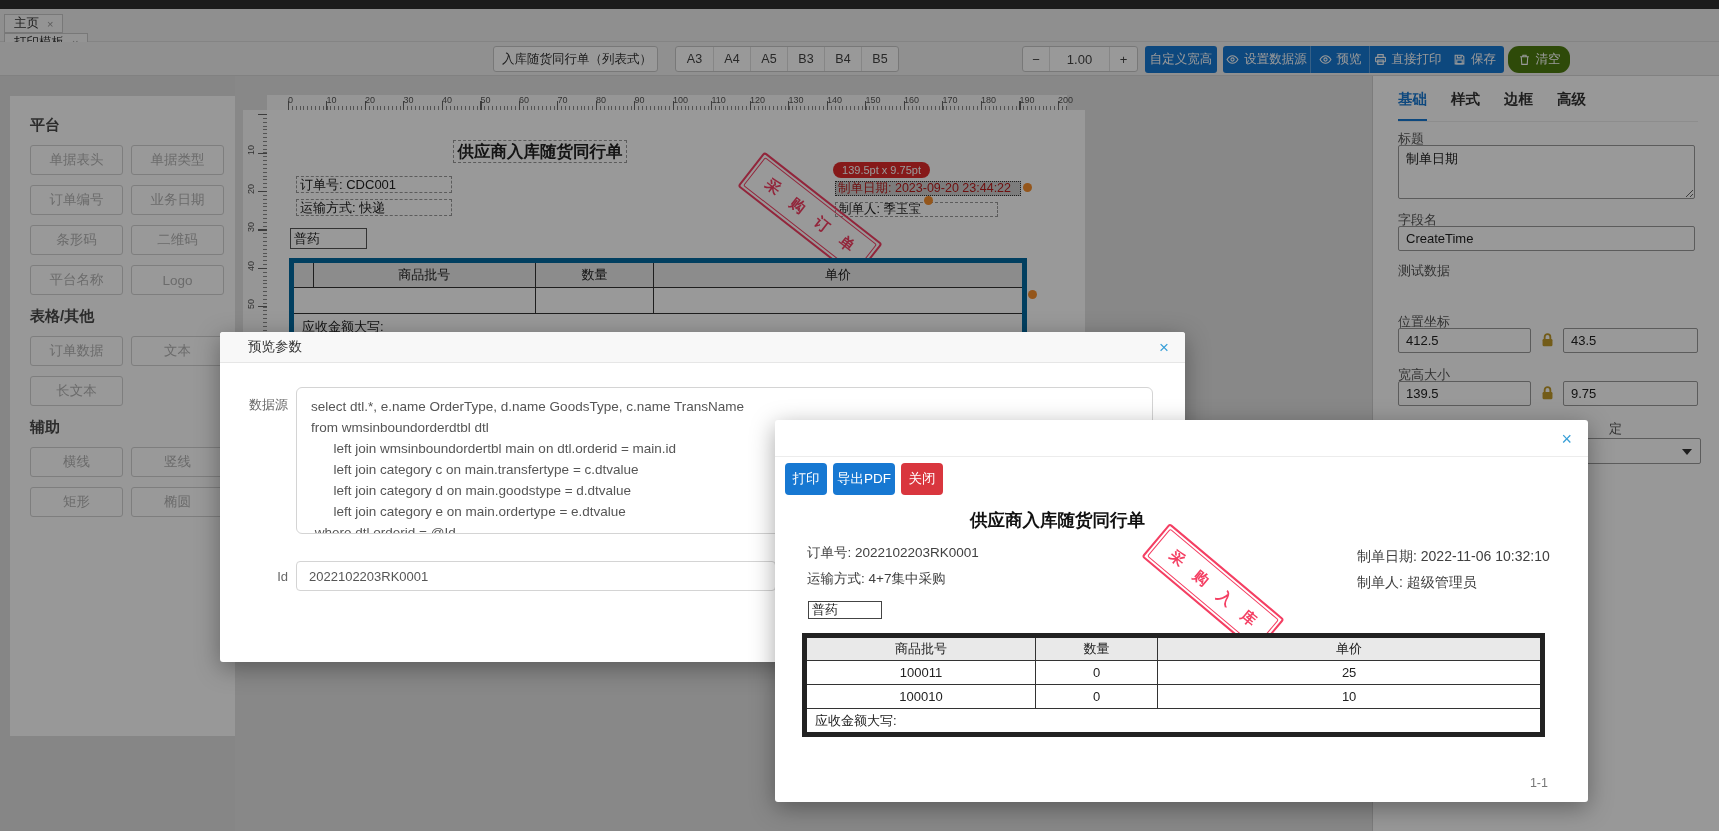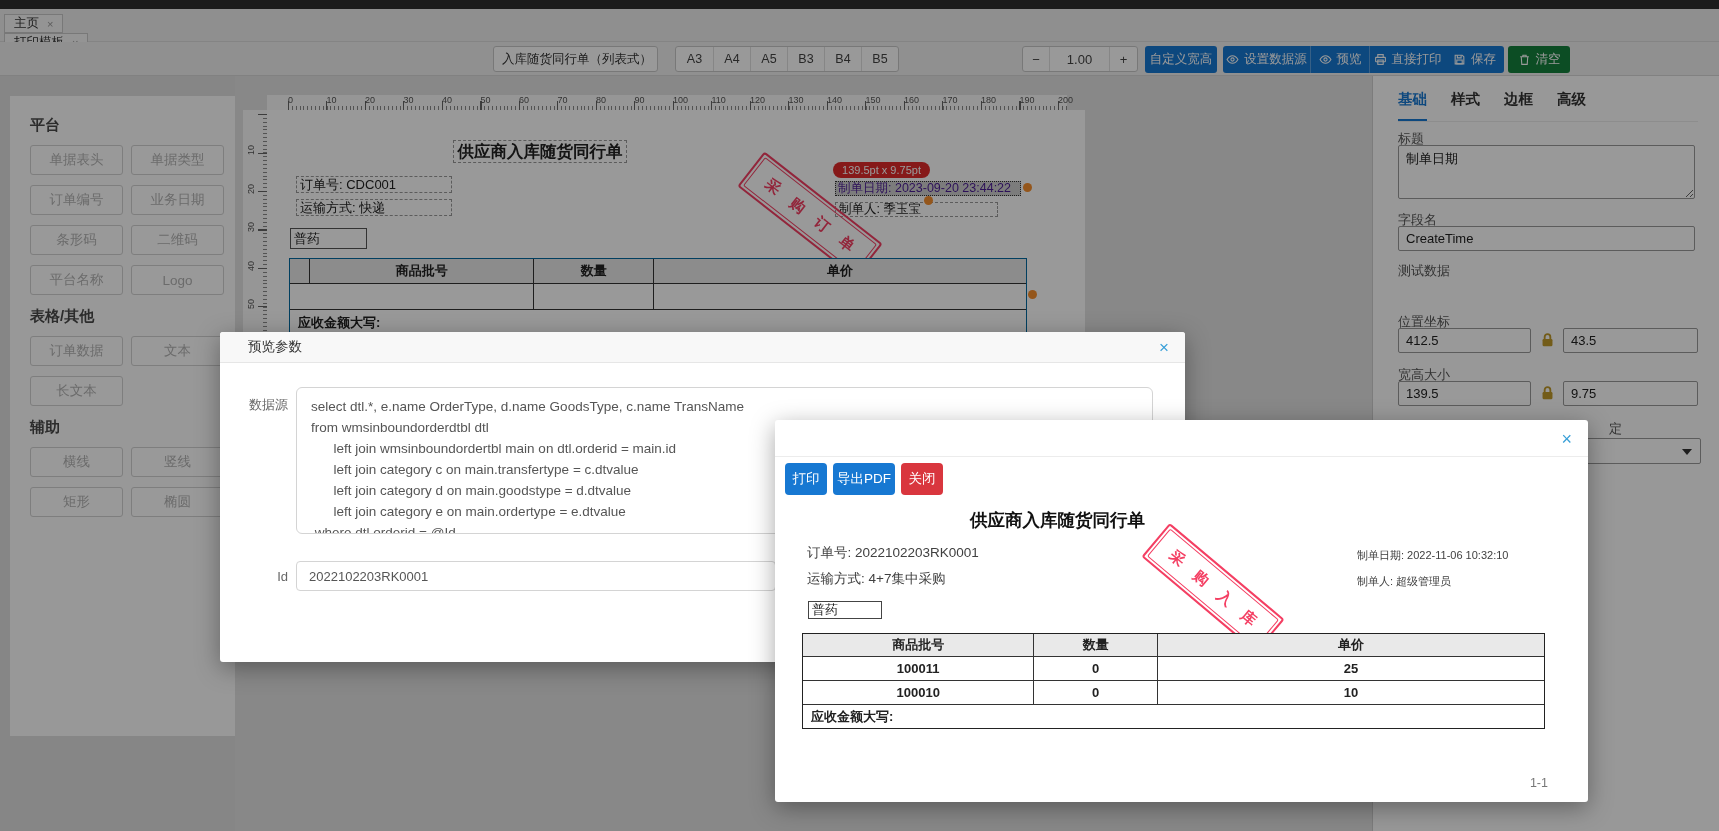--- a/index.html
+++ b/index.html
@@ -44,26 +44,26 @@
   .hnum { position:absolute; top:0; font-size:9px; color:#555; }
   #vruler { position:absolute; left:8px; top:34px; width:24px; height:540px; background:#fafafa; }
   #vruler .minor { position:absolute; top:4px; bottom:0; right:0; width:4px; background:repeating-linear-gradient(to bottom,#8a8a8a 0 1px,transparent 1px 3.85px); }
   #vruler .major { position:absolute; top:4px; bottom:0; right:0; width:9px; background:repeating-linear-gradient(to bottom,#666 0 1px,transparent 1px 38.5px); }
   .vnum { position:absolute; left:1px; font-size:9px; color:#555; transform:rotate(-90deg); transform-origin:center; width:14px; text-align:center; }
   #paper { position:absolute; left:32px; top:34px; width:818px; height:540px; background:#fff; }
   .dashedbox { position:absolute; border:1px dashed #999; font-size:13px; color:#222; white-space:nowrap; padding:0 3px; display:flex; align-items:center; }
   #doc-title { font-size:16.5px; font-weight:bold; justify-content:center; }
   #goods-box { border:1px solid #555; }
   #sel-tooltip { position:absolute; background:#e02b2b; color:#fff; font-size:11px; border-radius:8px; display:flex; align-items:center; justify-content:center; white-space:nowrap; }
-  #sel-date { position:absolute; background:#cfcfcf; border:1px dotted #333; font-size:12.5px; color:#4c1d95; white-space:nowrap; display:flex; align-items:center; padding:0 2px;text-align:right; }
+  #sel-date { position:absolute; background:#cfcfcf; border:1px dotted #333; font-size:12.5px; color:#b91c1c; white-space:nowrap; display:flex; align-items:center; padding:0 2px;text-align:right; }
   .stamp { position:absolute; border:2px solid #f43f63; color:#f43f63; display:flex; align-items:center; justify-content:center; font-weight:bold; border-radius:3px; }
   .stamp::before { content:""; position:absolute; inset:2px; border:1px solid #f43f63; border-radius:2px; }
   .stamp span { letter-spacing:16px; font-size:15px; text-indent:16px; white-space:nowrap; }
   .dot-handle { position:absolute; width:9px; height:9px; border-radius:50%; background:#f78f2e; }
-  .ctable { position:absolute; border:1px solid #0369a1;font-weight:bold; }
+  .ctable { position:absolute; border:5px solid #0369a1; }
   .ctable .row { display:flex; border-top:1px solid #333; }
   .ctable .row:first-child { border-top:none; }
   .ctable .cell { border-left:1px solid #333; display:flex; align-items:center; justify-content:center; font-size:13px; color:#222; }
   .ctable .cell:first-child { border-left:none; }
   .ctable .head { background:#e9e9e9; }
   .redcell { background:#d01818; }
 
   
   #propbar { left:1372px; top:76px; width:347px; height:755px; background:#fdfdfd; border-left:1px solid #cfcfcf; }
   #prop-tabs { position:absolute; left:25px; top:14px; width:300px; height:32px; display:flex; gap:24px; border-bottom:1px solid #ececec; }
@@ -87,21 +87,21 @@
   #sql-box { position:absolute; left:76px; top:55px; width:857px; height:147px; border:1px solid #d4d4d4; border-radius:6px; padding:8px 14px; font-size:13.5px; line-height:21px; color:#555; white-space:pre-wrap; overflow:hidden; }
   #id-label { position:absolute; left:46px; top:237px; width:22px; text-align:right; font-size:13px; color:#666; }
   #id-input { position:absolute; left:76px; top:229px; width:480px; height:30px; border:1px solid #d4d4d4; border-radius:4px; font-size:13px; color:#555; padding:0 12px; }
 
   #modal2 { left:775px; top:420px; width:813px; height:382px; z-index:30; }
   #m2-close { position:absolute; right:16px; top:10px; color:#3aa0d8; font-size:18px; cursor:pointer; line-height:1; }
   #m2-divider { position:absolute; left:0; top:36px; width:813px; height:1px; background:#ececec; }
   .m2-btn { position:absolute; top:43px; height:32px; border-radius:4px; color:#fff; font-size:13.5px; display:flex; align-items:center; justify-content:center; cursor:pointer; }
   #pv-title { position:absolute; left:100px; top:88px; width:365px; text-align:center; font-size:17.5px; font-weight:bold; color:#111; }
   .pv-line { position:absolute; font-size:13.5px; color:#404040; white-space:nowrap; }
-  .pv-line.small { font-size:11px;text-align:center; }
+  .pv-line.small { font-size:14px;text-align:center; }
   #pv-goods { position:absolute; left:33px; top:181px; width:74px; height:18px; border:1px solid #444; font-size:13px; color:#222; padding:0 3px; display:flex; align-items:center; }
   #pv-pagenum { position:absolute; right:40px; bottom:12px; font-size:12.5px; color:#777; }
 </style>
 </head>
 <body>
 
 <div id="app">
 
   <div class="abs" id="topstrip"></div>
 
@@ -171,21 +171,21 @@
         <div class="act-btn jend" style="left: 1445px; width: 59px; background: rgb(23, 120, 210);">
           <span style="display:flex">
             <svg viewBox="0 0 24 24">
               <path d="M4 4h13l3 3v13H4z"></path>
               <path d="M8 4v5h7V4"></path>
               <rect x="7" y="13" width="10" height="7"></rect>
             </svg>
           </span>
           <span>保存</span>
         </div>
-        <div class="act-btn" style="left: 1508px; width: 62px; background: #15803d;">
+        <div class="act-btn" style="left: 1508px; width: 62px; background: #4d7c0f; border-radius: 11px;">
           <span style="display:flex">
             <svg viewBox="0 0 24 24">
               <path d="M4 7h16M9 7V4h6v3M6 7l1 14h10l1-14"></path>
             </svg>
           </span>
           <span>清空</span>
         </div>
       </div>
   </div>
 

